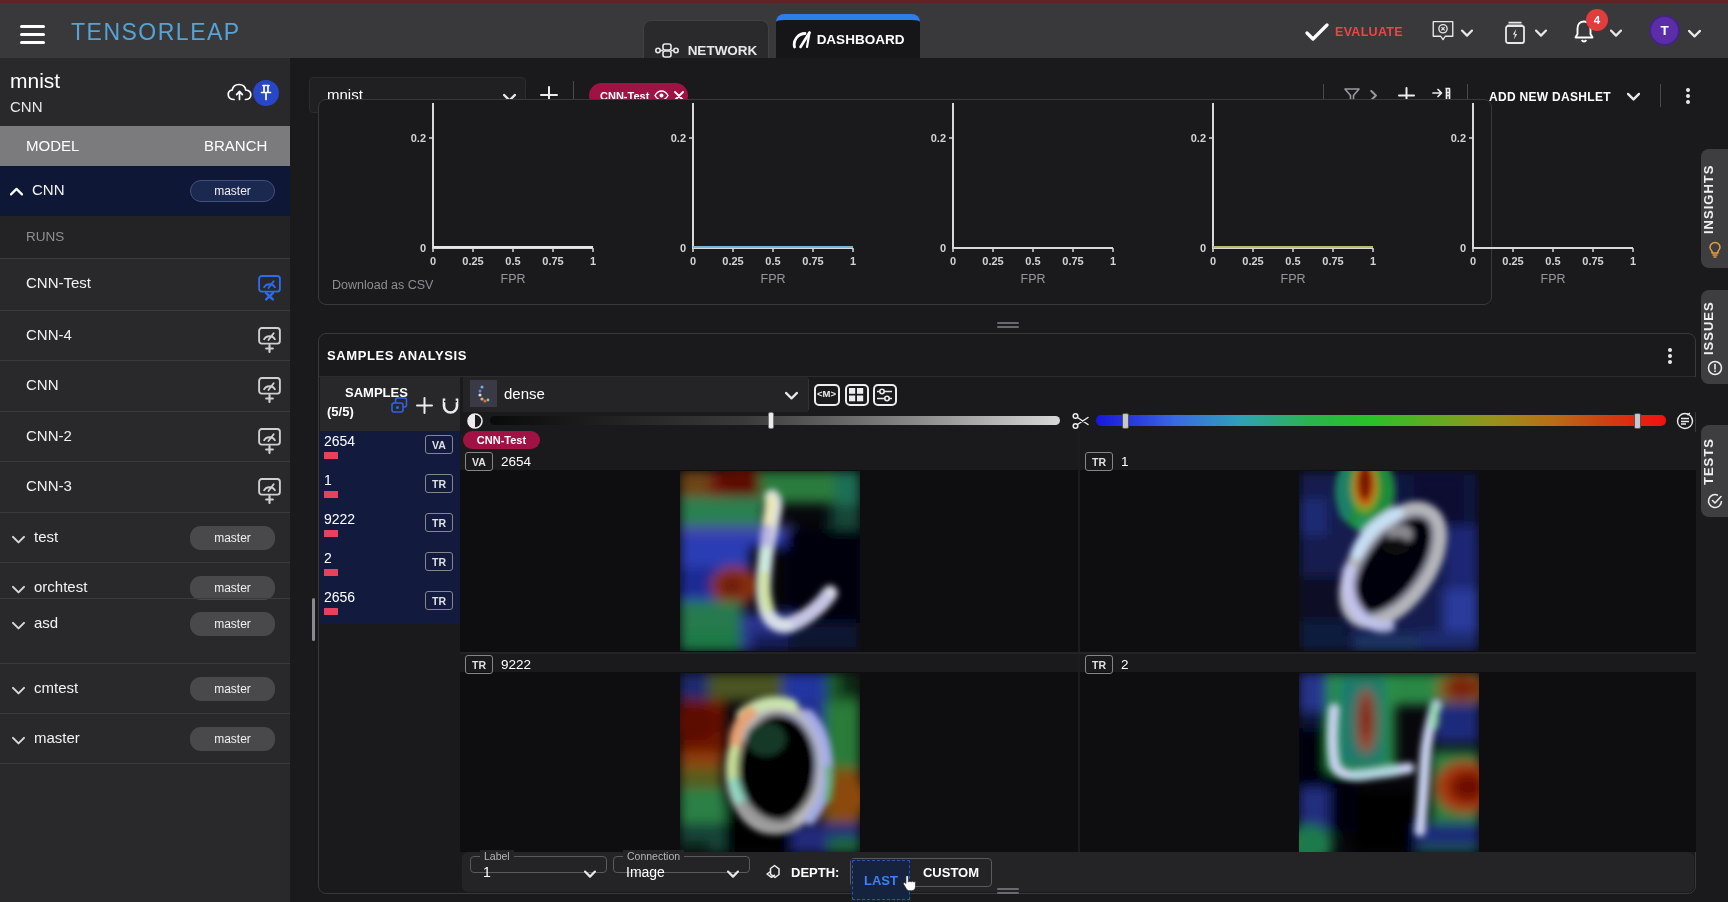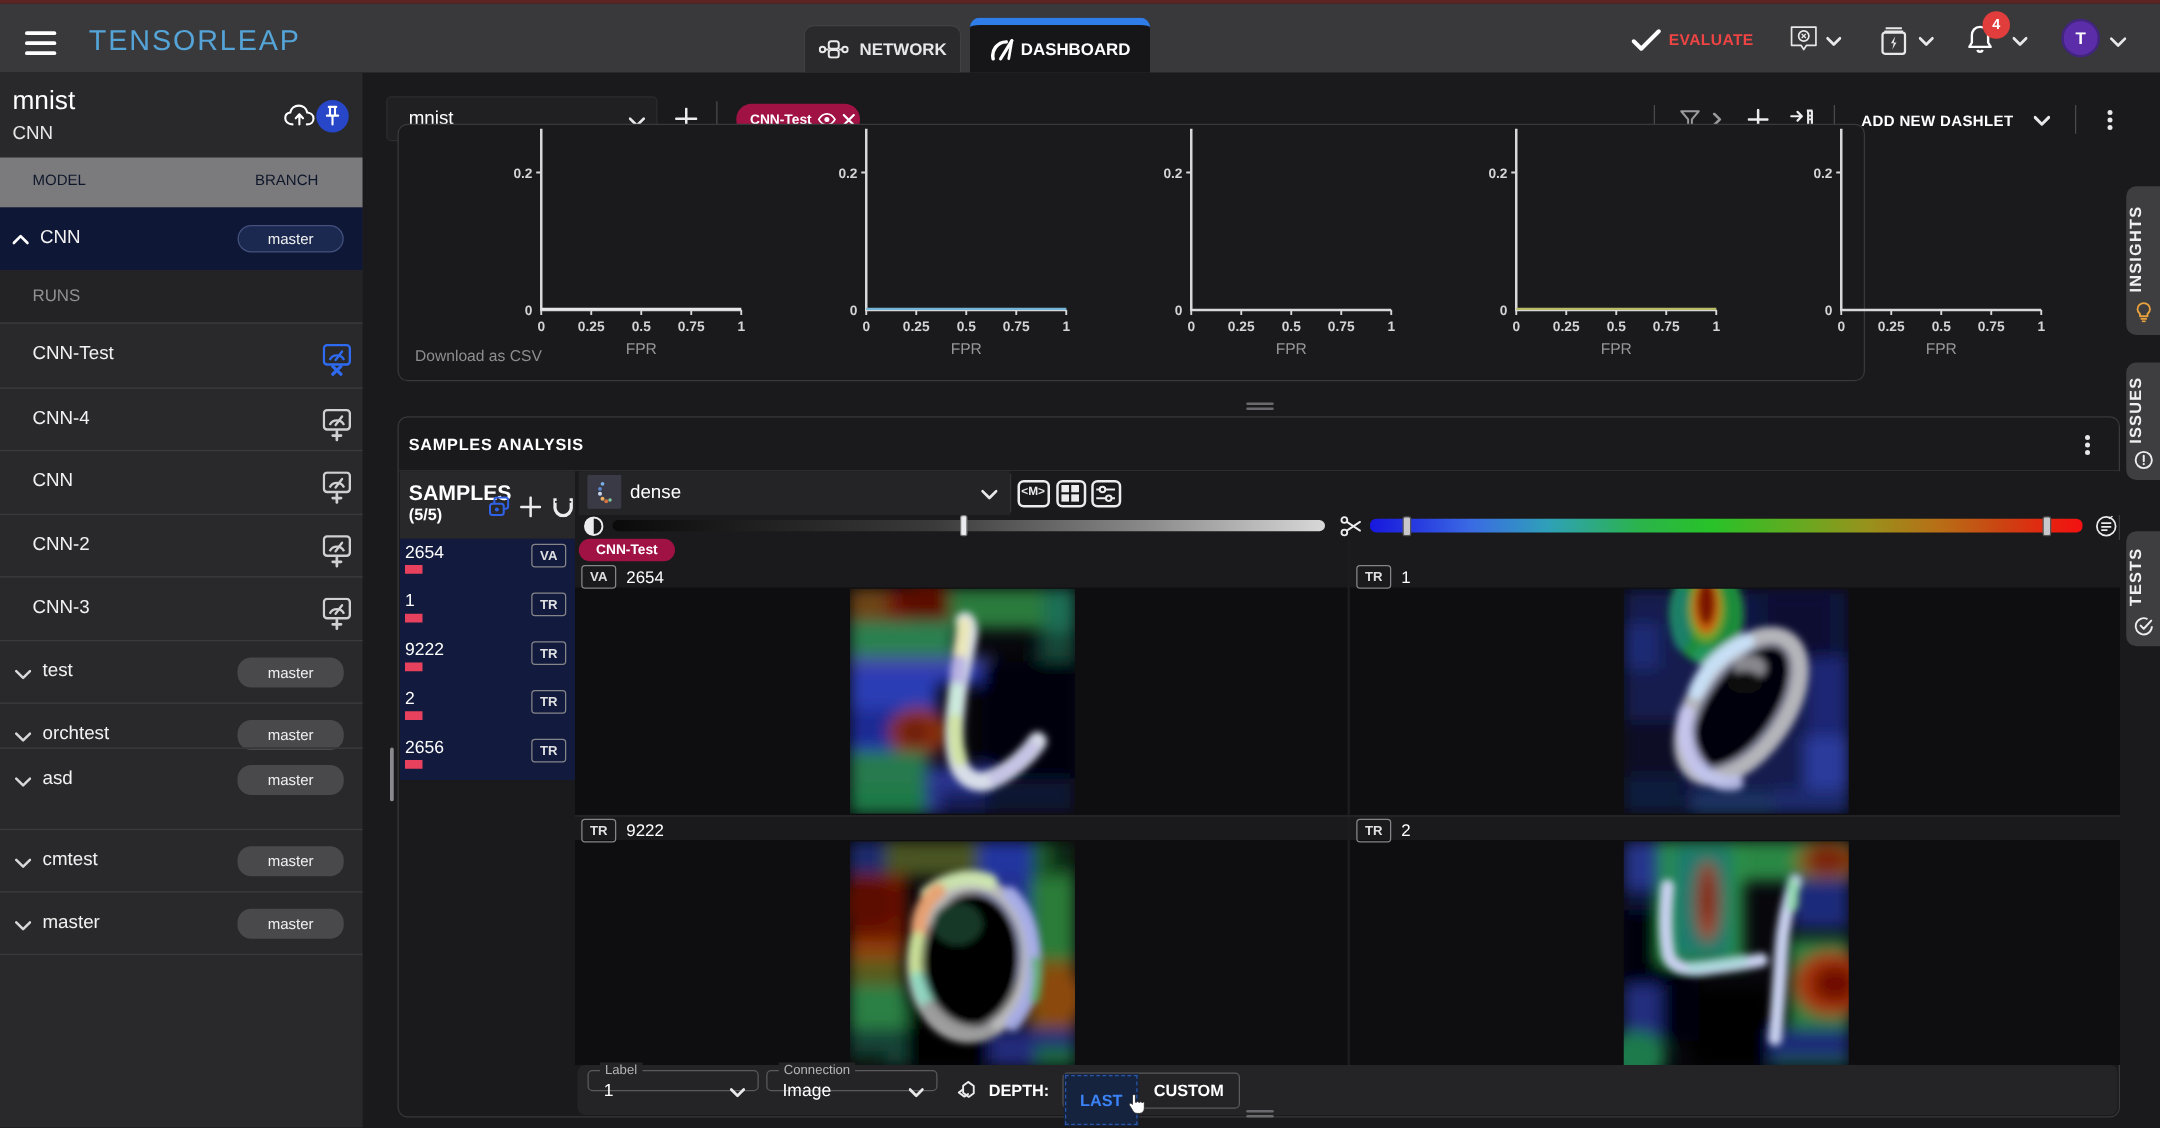--- a/index.html
+++ b/index.html
@@ -6,36 +6,36 @@
 html,body { width:1728px; height:902px; background:#1a1a1c; overflow:hidden;
   font-family:"Liberation Sans", sans-serif; }
 .abs { position:absolute; }
 #stage { position:relative; width:1728px; height:902px; }
 #redline { left:0; top:0; width:1728px; height:3px; background:#5c2422; }
 #topbar { left:0; top:3px; width:1728px; height:55px; background:#39393b; }
 .hline { position:absolute; left:0; width:25px; height:3.2px; background:#fff; border-radius:1.6px; }
 #logo { left:71px; top:19px; font-size:23px; letter-spacing:1.5px; color:#55a4d8; font-weight:400; }
 #tab-network { left:643px; top:20px; width:126px; height:38px; background:#2a2a2c;
   border:1px solid #414144; border-bottom:none; border-radius:8px 8px 0 0;
-  display:flex; align-items:center; justify-content:center; gap:9px;
+  display:flex; align-items:flex-end; justify-content:center; gap:9px;
   color:#e8e8e8; font-size:13.5px; font-weight:bold; }
 #tab-dash { left:776px; top:14px; width:144px; height:44px; background:#161618;
   border-radius:8px 8px 0 0; display:flex; align-items:center; justify-content:center; gap:0;
   color:#fff; font-size:13.5px; font-weight:bold; border-top:6px solid #2e7de8; }
 #evaluate { left:1335px; top:25px; color:#ef4444; font-size:12.5px; font-weight:bold; letter-spacing:0.3px; }
 #bellbadge { left:1586px; top:9px; width:22px; height:22px; border-radius:50%; background:#e23d3d;
   color:#fff; font-size:11.5px; font-weight:bold; display:flex; align-items:center; justify-content:center; }
 #avatar { left:1649px; top:15px; width:31px; height:31px; border-radius:50%; background:#5b2da8;
   border:2.5px solid #41257e; color:#fff; font-size:13.5px; font-weight:bold;
   display:flex; align-items:center; justify-content:center; }
 #sidebar { left:0; top:58px; width:290px; height:844px; background:#29292b; }
 #sb-title { left:10px; top:11px; color:#fff; font-size:21px; }
 #sb-sub { left:10px; top:40px; color:#e8e8e8; font-size:15px; }
 #pin { left:253px; top:22px; width:26px; height:26px; border-radius:50%; background:#2746c8; }
-#mb { left:0; top:68px; width:290px; height:40px; background:#7b7b7e; color:#0f172a; font-size:12px; }
+#mb { left:0; top:68px; width:290px; height:40px; background:#7b7b7e; color:#ffffff; font-size:15px; }
 .sbrow { position:absolute; left:0; width:290px; background:#2f2f31; border-top:1px solid #3b3b3d;
   color:#f2f2f2; font-size:15px; }
 #row-sel { top:108px; height:50px; background:#0f1736; border-top:none; }
 #row-runs { top:158px; height:42px; background:#232325; color:#909093; font-size:13.5px; border-top:none; }
 .pill { position:absolute; border-radius:11px; font-size:12px; color:#f0f0f0;
   display:flex; align-items:center; justify-content:center; }
 .pill.sel { background:#1b2950; border:1px solid #44517e; }
 .pill.gray { background:#49494c; }
 #sb-bottom { left:0; top:705px; width:290px; height:139px; background:#29292b; border-top:1px solid #3b3b3d;}
 #msel { left:309px; top:77px; width:217px; height:36px; background:#202023; border:1px solid #2c2c2f;
@@ -401,21 +401,21 @@
 <div class="handle abs" style="left:997px; top:326px;"></div>
 <div id="w-sa" class="widget">
       <div id="sa-title" class="abs">SAMPLES ANALYSIS</div>
       <div class="kebab abs" style="left:1349px;top:14px;width:4px;height:16px;">
 <i style="top:0"></i>
         <i style="top:6px"></i>
         <i style="top:12px"></i>
       </div>
       <div id="sa-div" class="abs"></div>
       <div id="samp-hd" class="abs">
-<div class="abs" style="left:7px; top:8px; color:#fff; font-size:17px; font-weight:bold;">SAMPLES</div>
+<div class="abs" style="left:25px; top:8px; color:#fff; font-size:13px; font-weight:bold;">SAMPLES</div>
 <div class="abs" style="left:7px; top:27px; color:#fff; font-size:13px; font-weight:bold;">(5/5)</div>
 <svg class="abs" style="left:71px;top:20px" width="17" height="17" viewBox="0 0 17 17">
 <g fill="none" stroke="#2f62e8" stroke-width="1.6">
 <rect x="4.5" y="1" width="11" height="9" rx="2"></rect>
             <rect x="1" y="6" width="11" height="9" rx="2" fill="#28282a"></rect>
 <circle cx="6.5" cy="10.5" r="0.8" fill="#2f62e8"></circle>
           </g>
         </svg>
 <svg class="abs" style="left:96px;top:20px" width="17" height="17">
 <path d="M8.5,1 L8.5,16 M1,8.5 L16,8.5" stroke="#ececee" stroke-width="2" stroke-linecap="round"></path>

